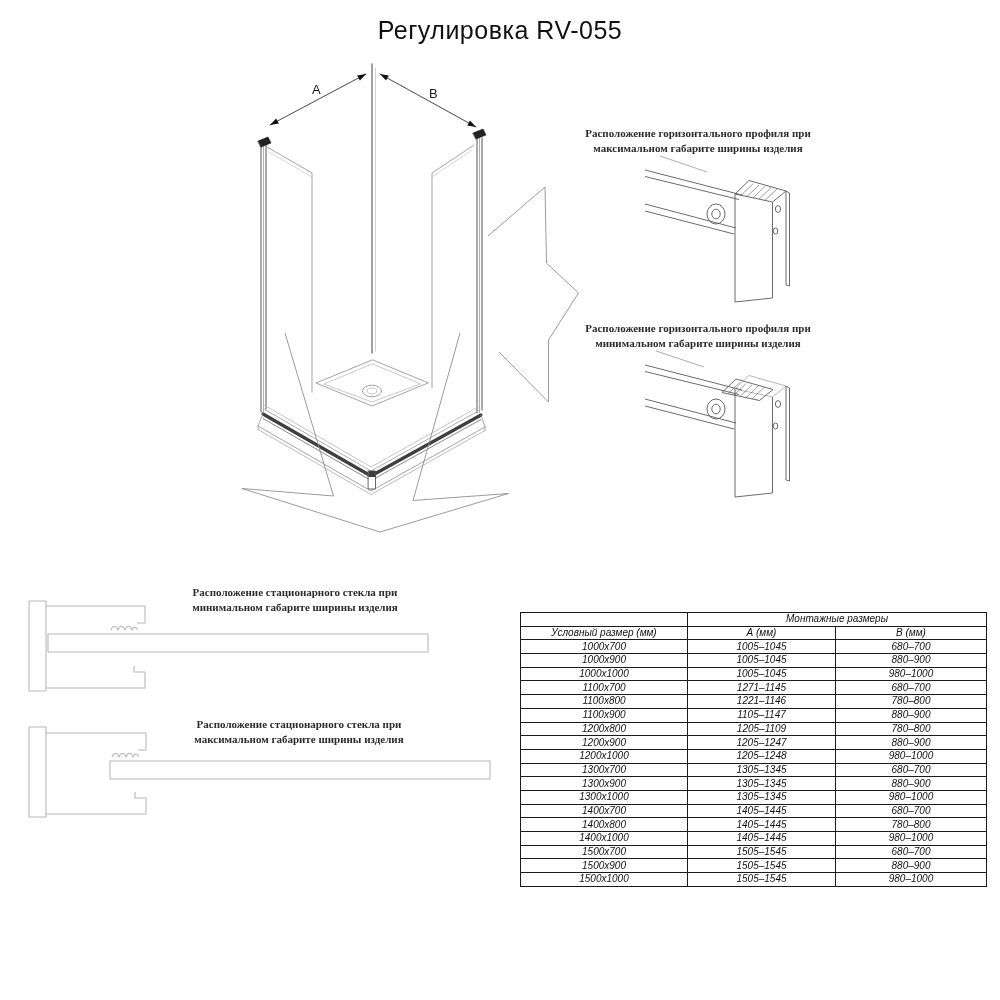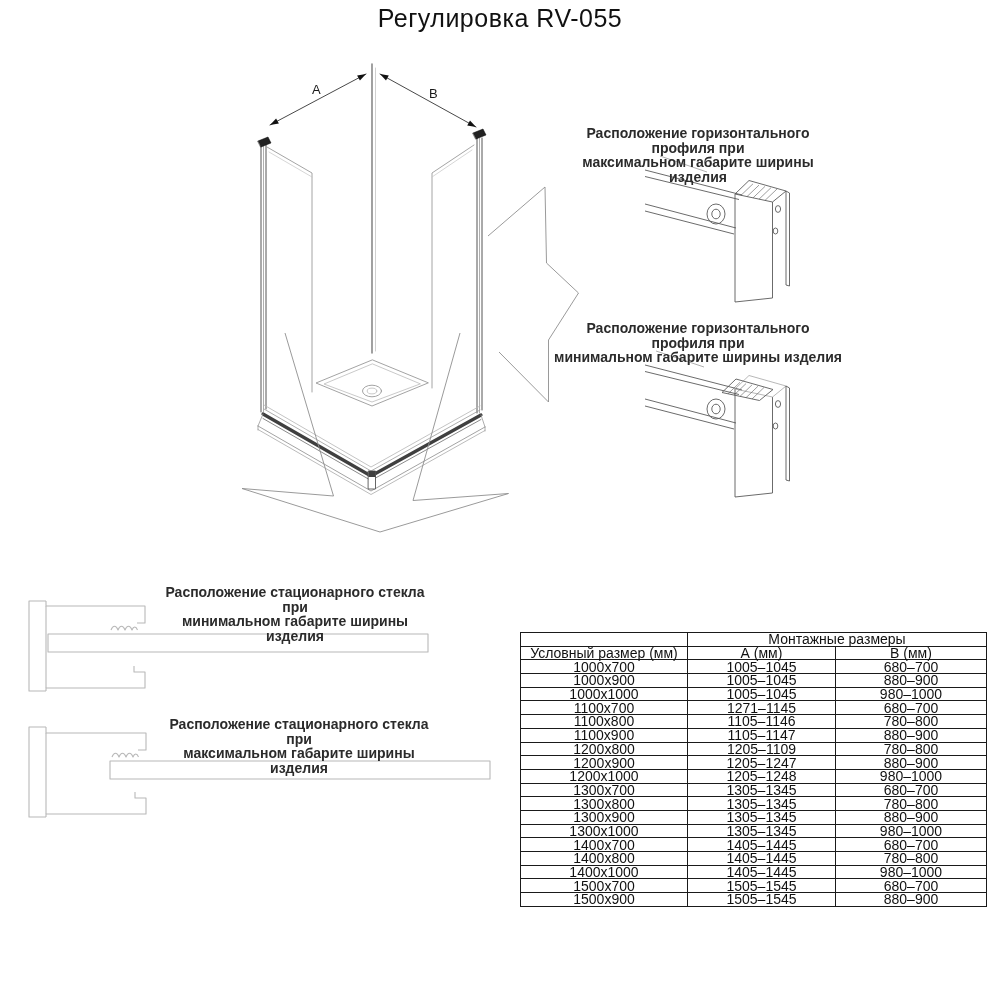--- a/index.html
+++ b/index.html
@@ -1,36 +1,36 @@
 <!DOCTYPE html>
 <html><head>
 <meta charset="utf-8">
 <style>
   html,body{margin:0;padding:0;}
   body{
     width:1000px;height:1000px;position:relative;background:#ffffff;
     font-family:"Liberation Sans", sans-serif;color:#1a1a1a;overflow:hidden;
   }
   .page-title{
-    position:absolute;left:0;top:4px;width:1000px;text-align:center;
+    position:absolute;left:0;top:16px;width:1000px;text-align:center;
     font-size:25px;font-weight:400;color:#111;letter-spacing:.5px;
   }
   svg.drawing{position:absolute;left:0;top:0;}
   .callout{
-    position:absolute;font-size:14px;line-height:14.5px;font-weight:bold;
-    color:#2b2b2b;text-align:center;
+    position:absolute;font-size:11px;line-height:14.5px;font-weight:bold;
+    color:#2b2b2b;text-align:center;font-family:Liberation Serif, serif;
   }
   .callout span{display:block;}
   #callout-hp-max{left:553px;top:126px;width:290px;}
   #callout-hp-min{left:553px;top:321px;width:290px;}
   #callout-sg-min{left:155px;top:585px;width:280px;}
   #callout-sg-max{left:159px;top:717px;width:280px;}
   table.dim-table{
-    position:absolute;left:520px;top:632px;border-collapse:collapse;
-    table-layout:fixed;font-size:14px;color:#111;
+    position:absolute;left:520px;top:612px;border-collapse:collapse;
+    table-layout:fixed;font-size:10px;color:#111;font-style:italic;
   }
   .dim-table th,.dim-table td{
     border:1px solid #1a1a1a;text-align:center;vertical-align:middle;
     padding:0;height:12.7px;line-height:12px;font-weight:400;white-space:nowrap;
   }
 </style>
 </head>
 <body>
 
 <div class="page-title">Регулировка RV-055</div>
@@ -203,21 +203,21 @@
         <td>1005–1045</td>
         <td>980–1000</td>
       </tr>
       <tr>
         <td>1100x700</td>
         <td>1271–1145</td>
         <td>680–700</td>
       </tr>
       <tr>
         <td>1100x800</td>
-        <td>1105–1146</td>
+        <td>1221–1146</td>
         <td>780–800</td>
       </tr>
       <tr>
         <td>1100x900</td>
         <td>1105–1147</td>
         <td>880–900</td>
       </tr>
       <tr>
         <td>1200x800</td>
         <td>1205–1109</td>
@@ -232,25 +232,20 @@
         <td>1200x1000</td>
         <td>1205–1248</td>
         <td>980–1000</td>
       </tr>
       <tr>
         <td>1300x700</td>
         <td>1305–1345</td>
         <td>680–700</td>
       </tr>
       <tr>
-        <td>1300x800</td>
-        <td>1305–1345</td>
-        <td>780–800</td>
-      </tr>
-      <tr>
         <td>1300x900</td>
         <td>1305–1345</td>
         <td>880–900</td>
       </tr>
       <tr>
         <td>1300x1000</td>
         <td>1305–1345</td>
         <td>980–1000</td>
       </tr>
       <tr>
@@ -271,14 +266,19 @@
       <tr>
         <td>1500x700</td>
         <td>1505–1545</td>
         <td>680–700</td>
       </tr>
       <tr>
         <td>1500x900</td>
         <td>1505–1545</td>
         <td>880–900</td>
       </tr>
+      <tr>
+        <td>1500x1000</td>
+        <td>1505–1545</td>
+        <td>980–1000</td>
+      </tr>
     </tbody>
 </table>
 
 </body></html>

